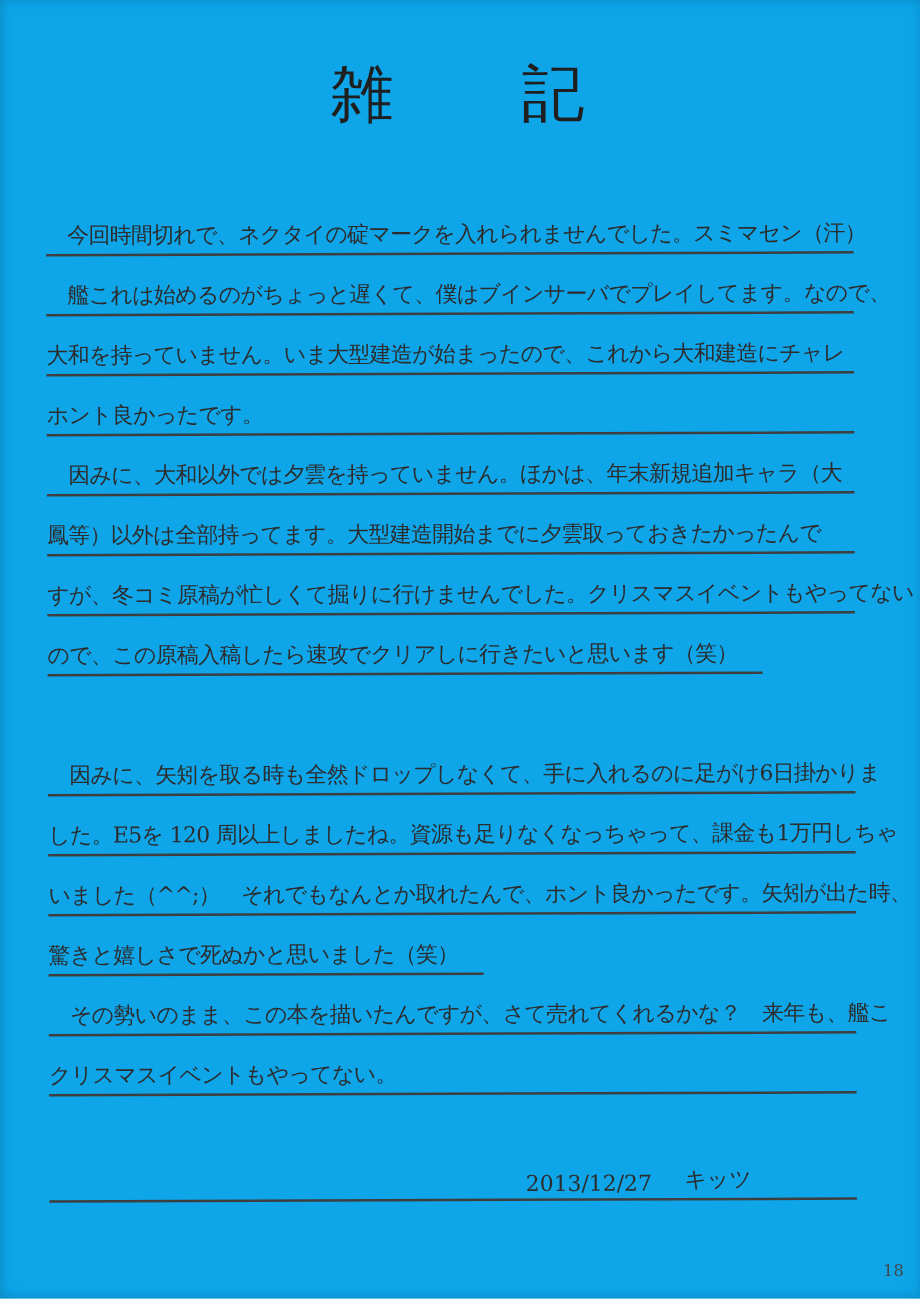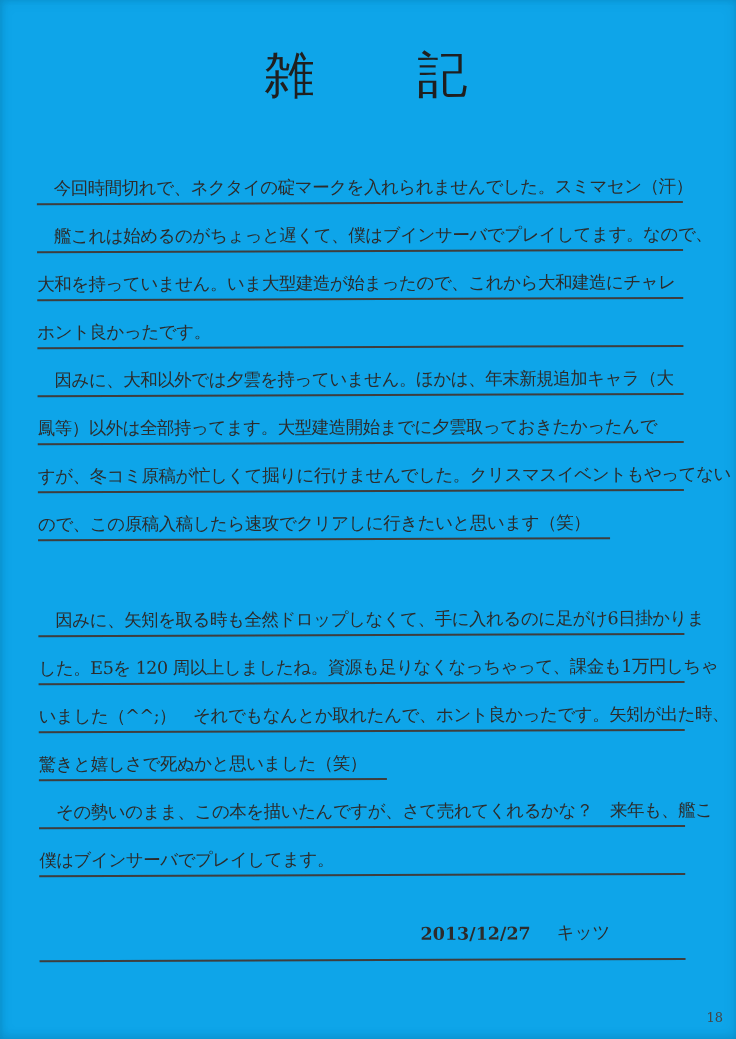--- a/index.html
+++ b/index.html
@@ -87,26 +87,25 @@
     height: 48px;
     box-sizing: border-box;
     border-bottom: 2px solid #3e3e3e;
     display: flex;
     align-items: flex-end;
     font-size: 17.5px;
     color: #2c2c2c;
   }
   .date-line .date {
     margin-left: 59%;
-    padding-bottom: 15px;
-    font-weight: bold;
+    padding-bottom: 1px;
   }
   .date-line .author {
     margin-left: 26px;
-    padding-bottom: 14px;
+    padding-bottom: 3px;
     text-align: right;
   }
   .page-number {
     position: absolute;
     right: 13px;
     bottom: 14px;
     font-size: 13px;
     color: #454545;
   }
 </style>
@@ -153,21 +152,21 @@
       <div class="line u-full">
           <span class="lt">いました（^^;）　それでもなんとか取れたんで、ホント良かったです。矢矧が出た時、</span>
         </div>
       <div class="line u-text">
           <span class="lt">驚きと嬉しさで死ぬかと思いました（笑）</span>
         </div>
       <div class="line u-full">
           <span class="lt">　その勢いのまま、この本を描いたんですが、さて売れてくれるかな？　来年も、艦こ</span>
         </div>
       <div class="line u-full">
-          <span class="lt">僕はブインサーバでプレイしてます。</span>
+          <span class="lt">クリスマスイベントもやってない。</span>
         </div>
     </div>
 
     <div class="date-line">
       <span class="date">2013/12/27</span>
       <span class="author">キッツ</span>
     </div>
 
   </div>
 

